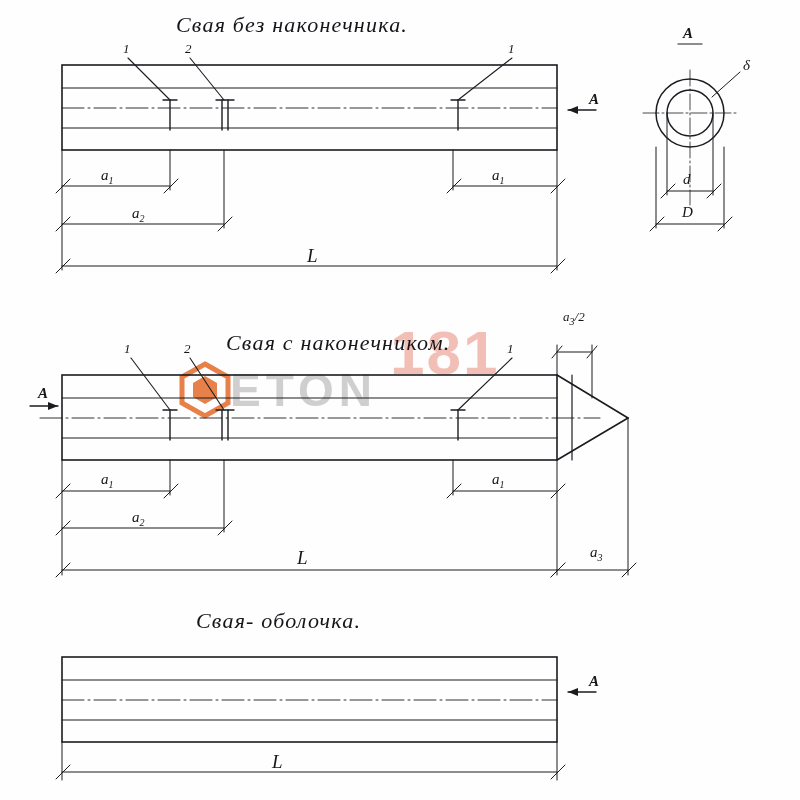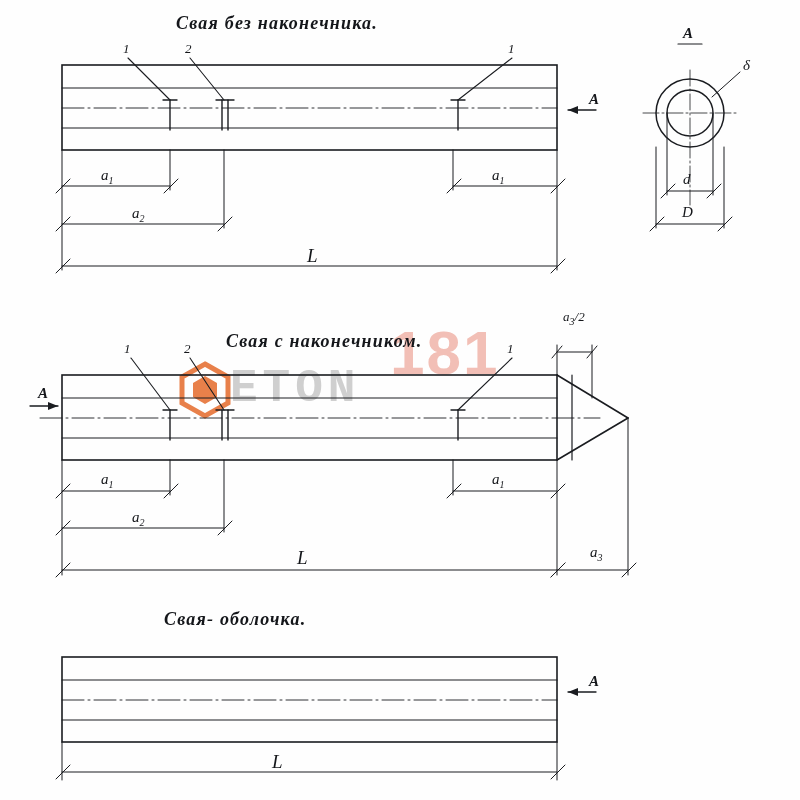--- a/index.html
+++ b/index.html
@@ -23,24 +23,24 @@
     height: 800px;
   }
   .lbl {
     position: absolute;
     font-family: "Liberation Serif", serif;
     color: #14161a;
     white-space: nowrap;
     line-height: 1;
   }
   .title {
-    font-size: 18px;
+    font-size: 22px;
     font-style: italic;
     letter-spacing: 1.2px;
-    font-weight: 700;
+    font-weight: 400;
   }
   .dim {
     font-size: 15px;
     font-style: italic;
   }
   .dim-sub {
     font-size: 10px;
     font-style: italic;
     vertical-align: sub;
   }
@@ -78,21 +78,21 @@
     font-size: 62px;
     font-weight: bold;
     color: #f0b5aa;
     opacity: .85;
     letter-spacing: 2px;
   }
   .wm-beton {
     position: absolute;
     left: 55px;
     top: 48px;
-    font-family: Liberation Mono, monospace;
+    font-family: Liberation Sans, sans-serif;
     font-size: 46px;
     font-weight: bold;
     color: #cfcfcf;
     letter-spacing: 5px;
   }
   .wm-hex {
     position: absolute;
     left: 0px;
     top: 45px;
   }
@@ -285,21 +285,21 @@
         <line x1="62" y1="772" x2="557" y2="772"></line>
         <line x1="56" y1="779" x2="70" y2="765"></line>
         <line x1="551" y1="779" x2="565" y2="765"></line>
       </g>
 
     </g>
   </svg>
 
   <div class="lbl title" style="left:176px; top:14px;">Свая без наконечника.</div>
   <div class="lbl title" style="left:214px; top:332px;margin-left:12px;">Свая с наконечником.</div>
-  <div class="lbl title" style="left:164px; top:610px;">Свая- оболочка.</div>
+  <div class="lbl title" style="left:196px; top:610px;">Свая- оболочка.</div>
 
   <div class="lbl sec" style="left:683px; top:26px;">А</div>
   <div class="lbl dim" style="left:743px; top:58px;">δ</div>
   <div class="lbl dim" style="left:683px; top:172px;">d</div>
   <div class="lbl dim" style="left:682px; top:205px;">D</div>
 
   <div class="lbl mark" style="left:123px; top:42px;">1</div>
   <div class="lbl mark" style="left:185px; top:42px;">2</div>
   <div class="lbl mark" style="left:508px; top:42px;">1</div>
   <div class="lbl sec" style="left:589px; top:92px;">А</div>

